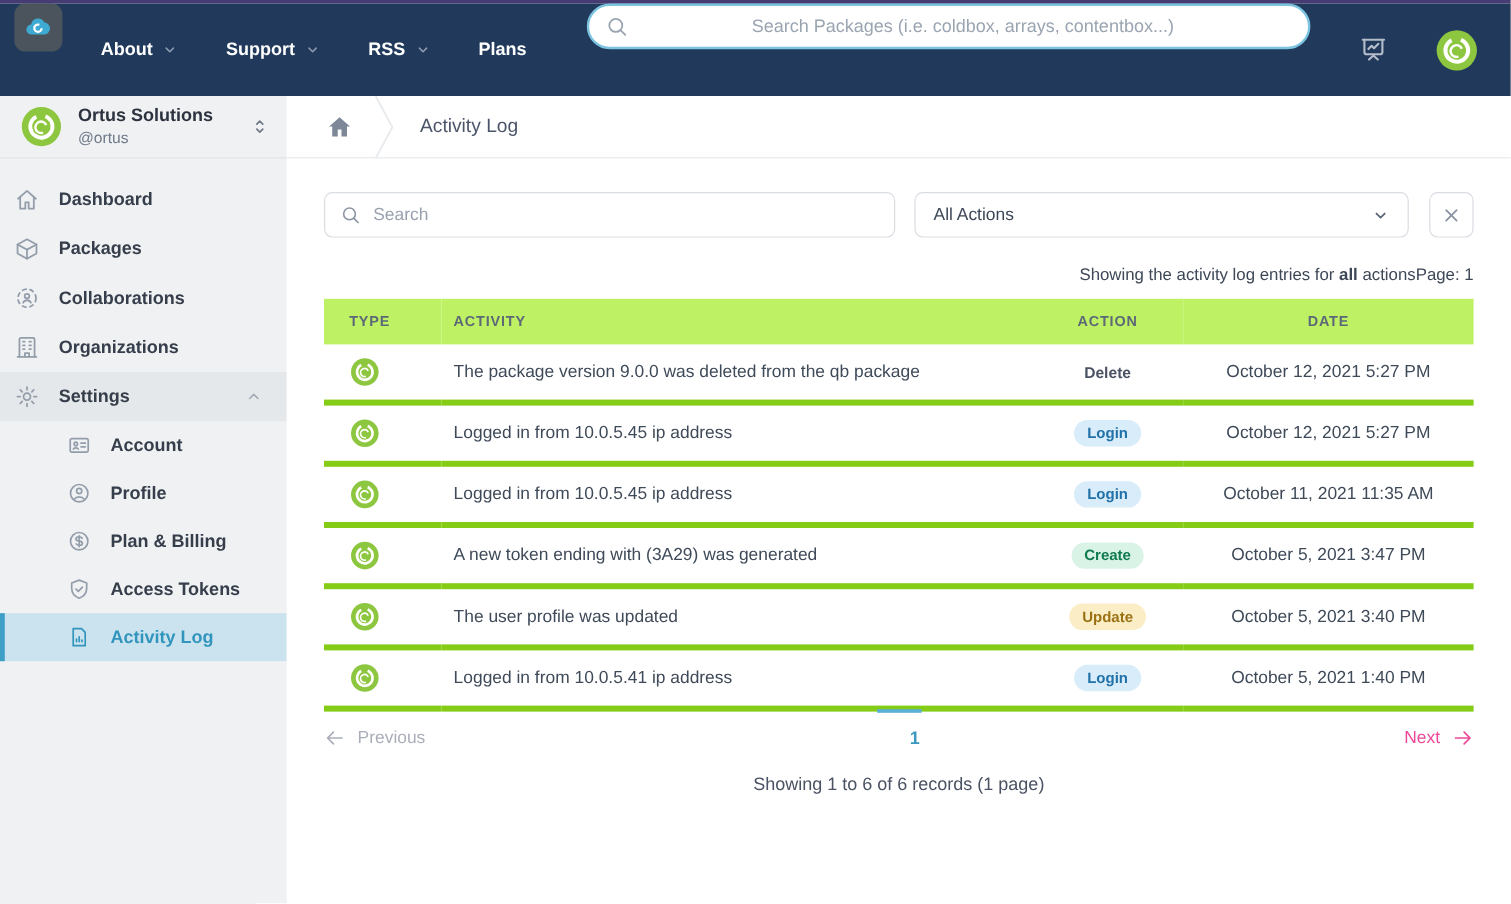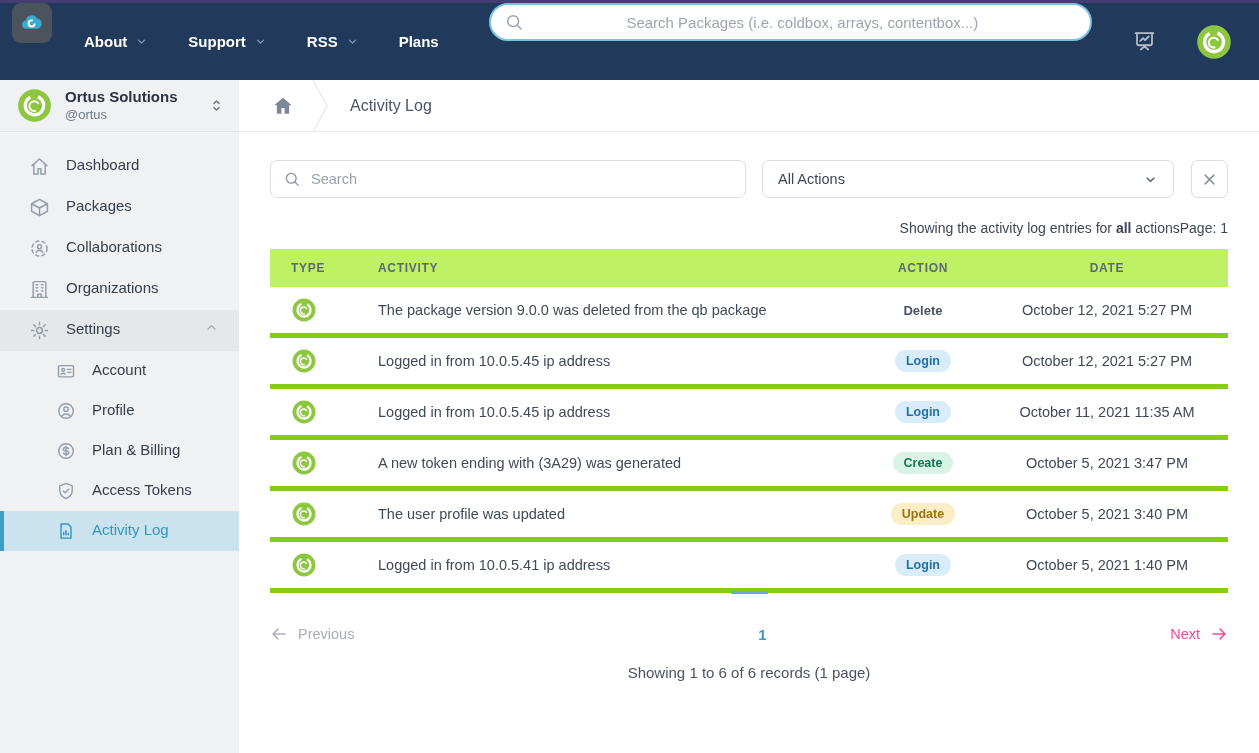--- a/index.html
+++ b/index.html
@@ -27,21 +27,21 @@
   .main { flex:1; background:#fff; }
 
   
   .org { height:52px; display:flex; align-items:center; gap:12px; padding:0 14px 0 16px; border-bottom:1px solid #e2e5e8; cursor:pointer; }
   .org-avatar { width:37px; height:37px; flex:none; }
   .org-meta { line-height:1.25; }
   .org-name { font-size:15px; font-weight:700; color:#2c333f; }
   .org-handle { font-size:13px; color:#6f7988; }
   .org-selector { margin-left:auto; width:17px; height:17px; color:#6f7988; }
   .menu { padding-top:14px; }
-  .menu-item { display:flex; align-items:flex-start; gap:16px; padding:10px 20px 10px 25px; font-size:15px; font-weight:400; color:#353e4a; cursor:pointer; border-left:4px solid transparent; }
+  .menu-item { display:flex; align-items:center; gap:16px; padding:10px 20px 10px 8px; font-size:15px; font-weight:700; color:#353e4a; cursor:pointer; border-left:4px solid transparent; }
   .menu-item .mi-icon { width:21px; height:21px; color:#949eab; flex:none; }
   .menu-item .mi-caret { width:15px; height:15px; color:#a3abb6; margin-left:auto; }
   .menu-item.expanded { background:#e5e8ea; }
   .menu-item.sub { padding-left:52px; }
   .menu-item.sub .mi-icon { width:20px; height:20px; }
   .menu-item.active { background:#cbe3ef; border-left-color:#3d9ec6; color:#3295bd; }
   .menu-item.active .mi-icon { color:#3295bd; }
 
   
   .breadcrumb { height:52px; display:flex; align-items:center; border-bottom:1px solid #e7eaed; padding-left:33px; }
@@ -74,21 +74,21 @@
   td.c-action, td.c-date { text-align:center; }
   .row-avatar { width:26px; height:26px; display:block; }
   .badge { display:inline-block; padding:4px 11px; border-radius:11px; font-size:12.5px; font-weight:700; }
   .badge.plain { background:transparent; color:#4a5263; font-size:13px; padding:4px 0; }
   .badge.blue   { background:#d8ecfa; color:#2272a8; }
   .badge.green  { background:#d9f3e6; color:#0e7a4e; }
   .badge.yellow { background:#fbeec6; color:#9b7214; }
 
   .page-indicator { width:37px; height:3px; background:#5bb0d7; margin:-2px auto 0; }
 
-  .pagination { display:flex; align-items:flex-end; margin-top:31px; font-size:14.5px; }
+  .pagination { display:flex; align-items:flex-end; margin-top:12px; font-size:14.5px; }
   .pg-prev { display:flex; align-items:center; gap:10px; color:#a9aeb9; cursor:pointer; }
   .pg-prev svg, .pg-next svg { width:18px; height:18px; }
   .pg-center { flex:1; text-align:center; color:#3b98c0; font-weight:700; font-size:15px; cursor:pointer; }
   .pg-next { display:flex; align-items:center; gap:10px; color:#ec4899; cursor:pointer; }
   .records-summary { text-align:center; margin-top:21px; font-size:15px; color:#4a5263; }
 </style>
 </head>
 <body>
 
 <svg width="0" height="0" style="position:absolute" aria-hidden="true">

